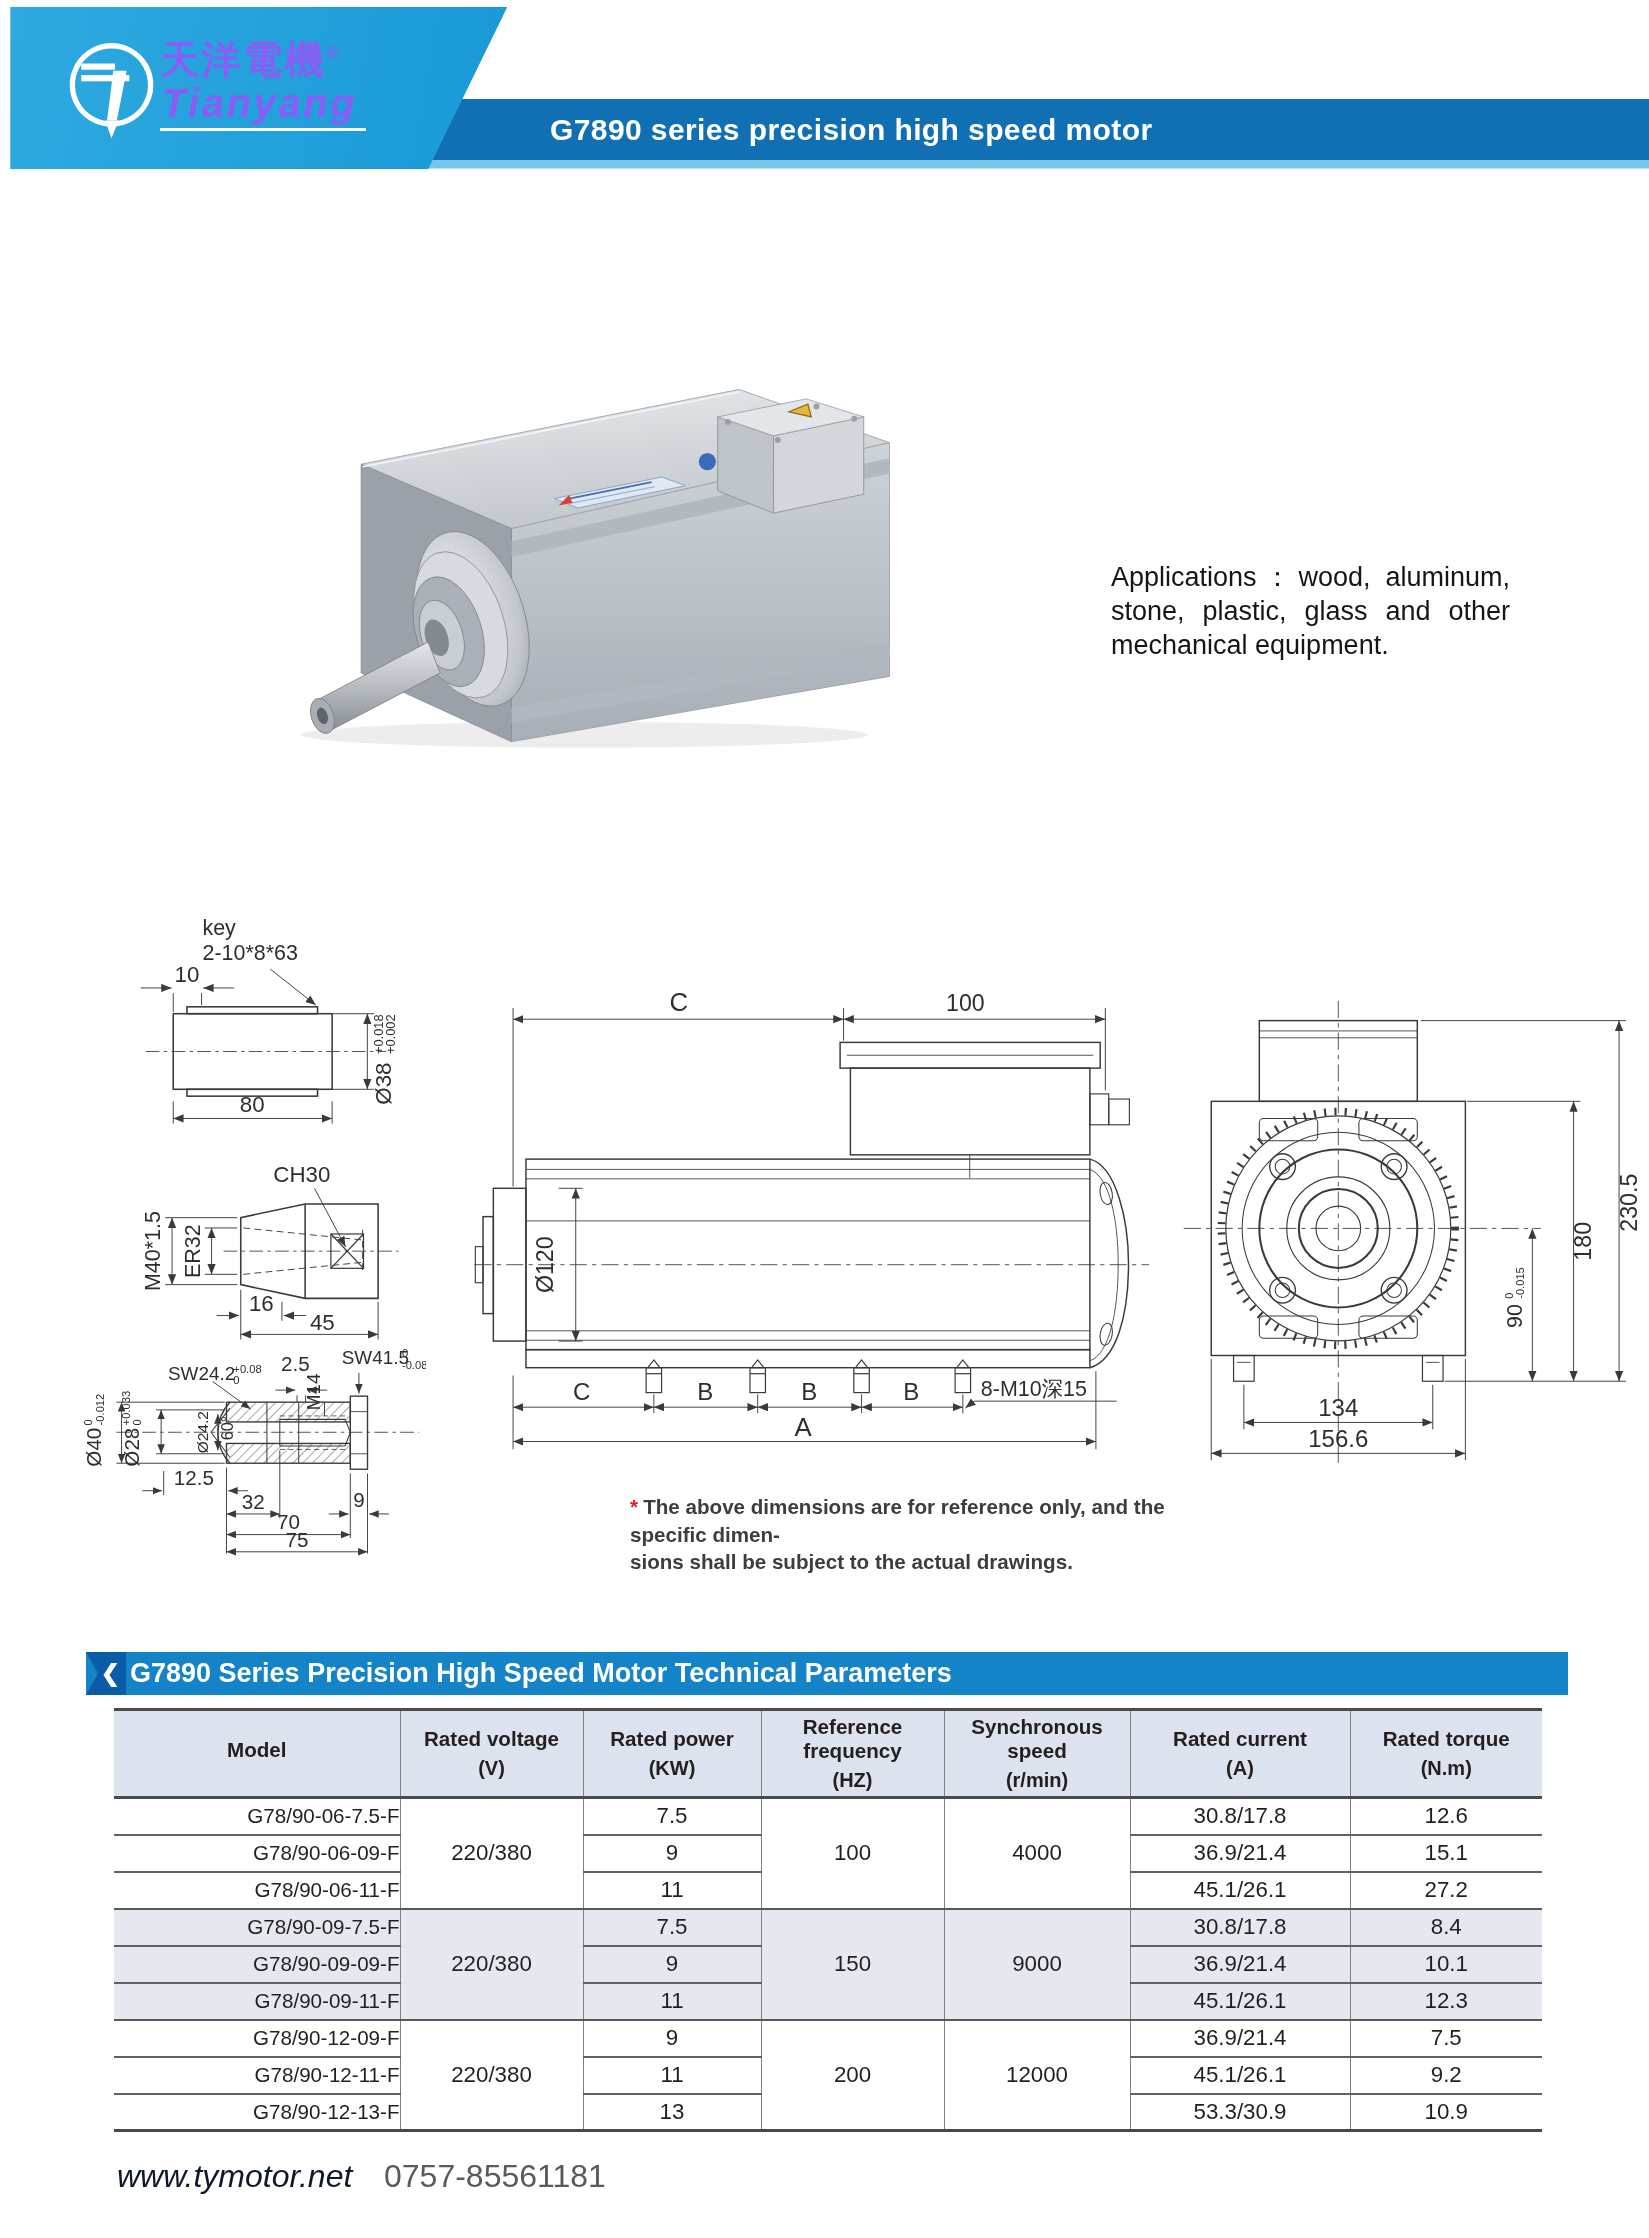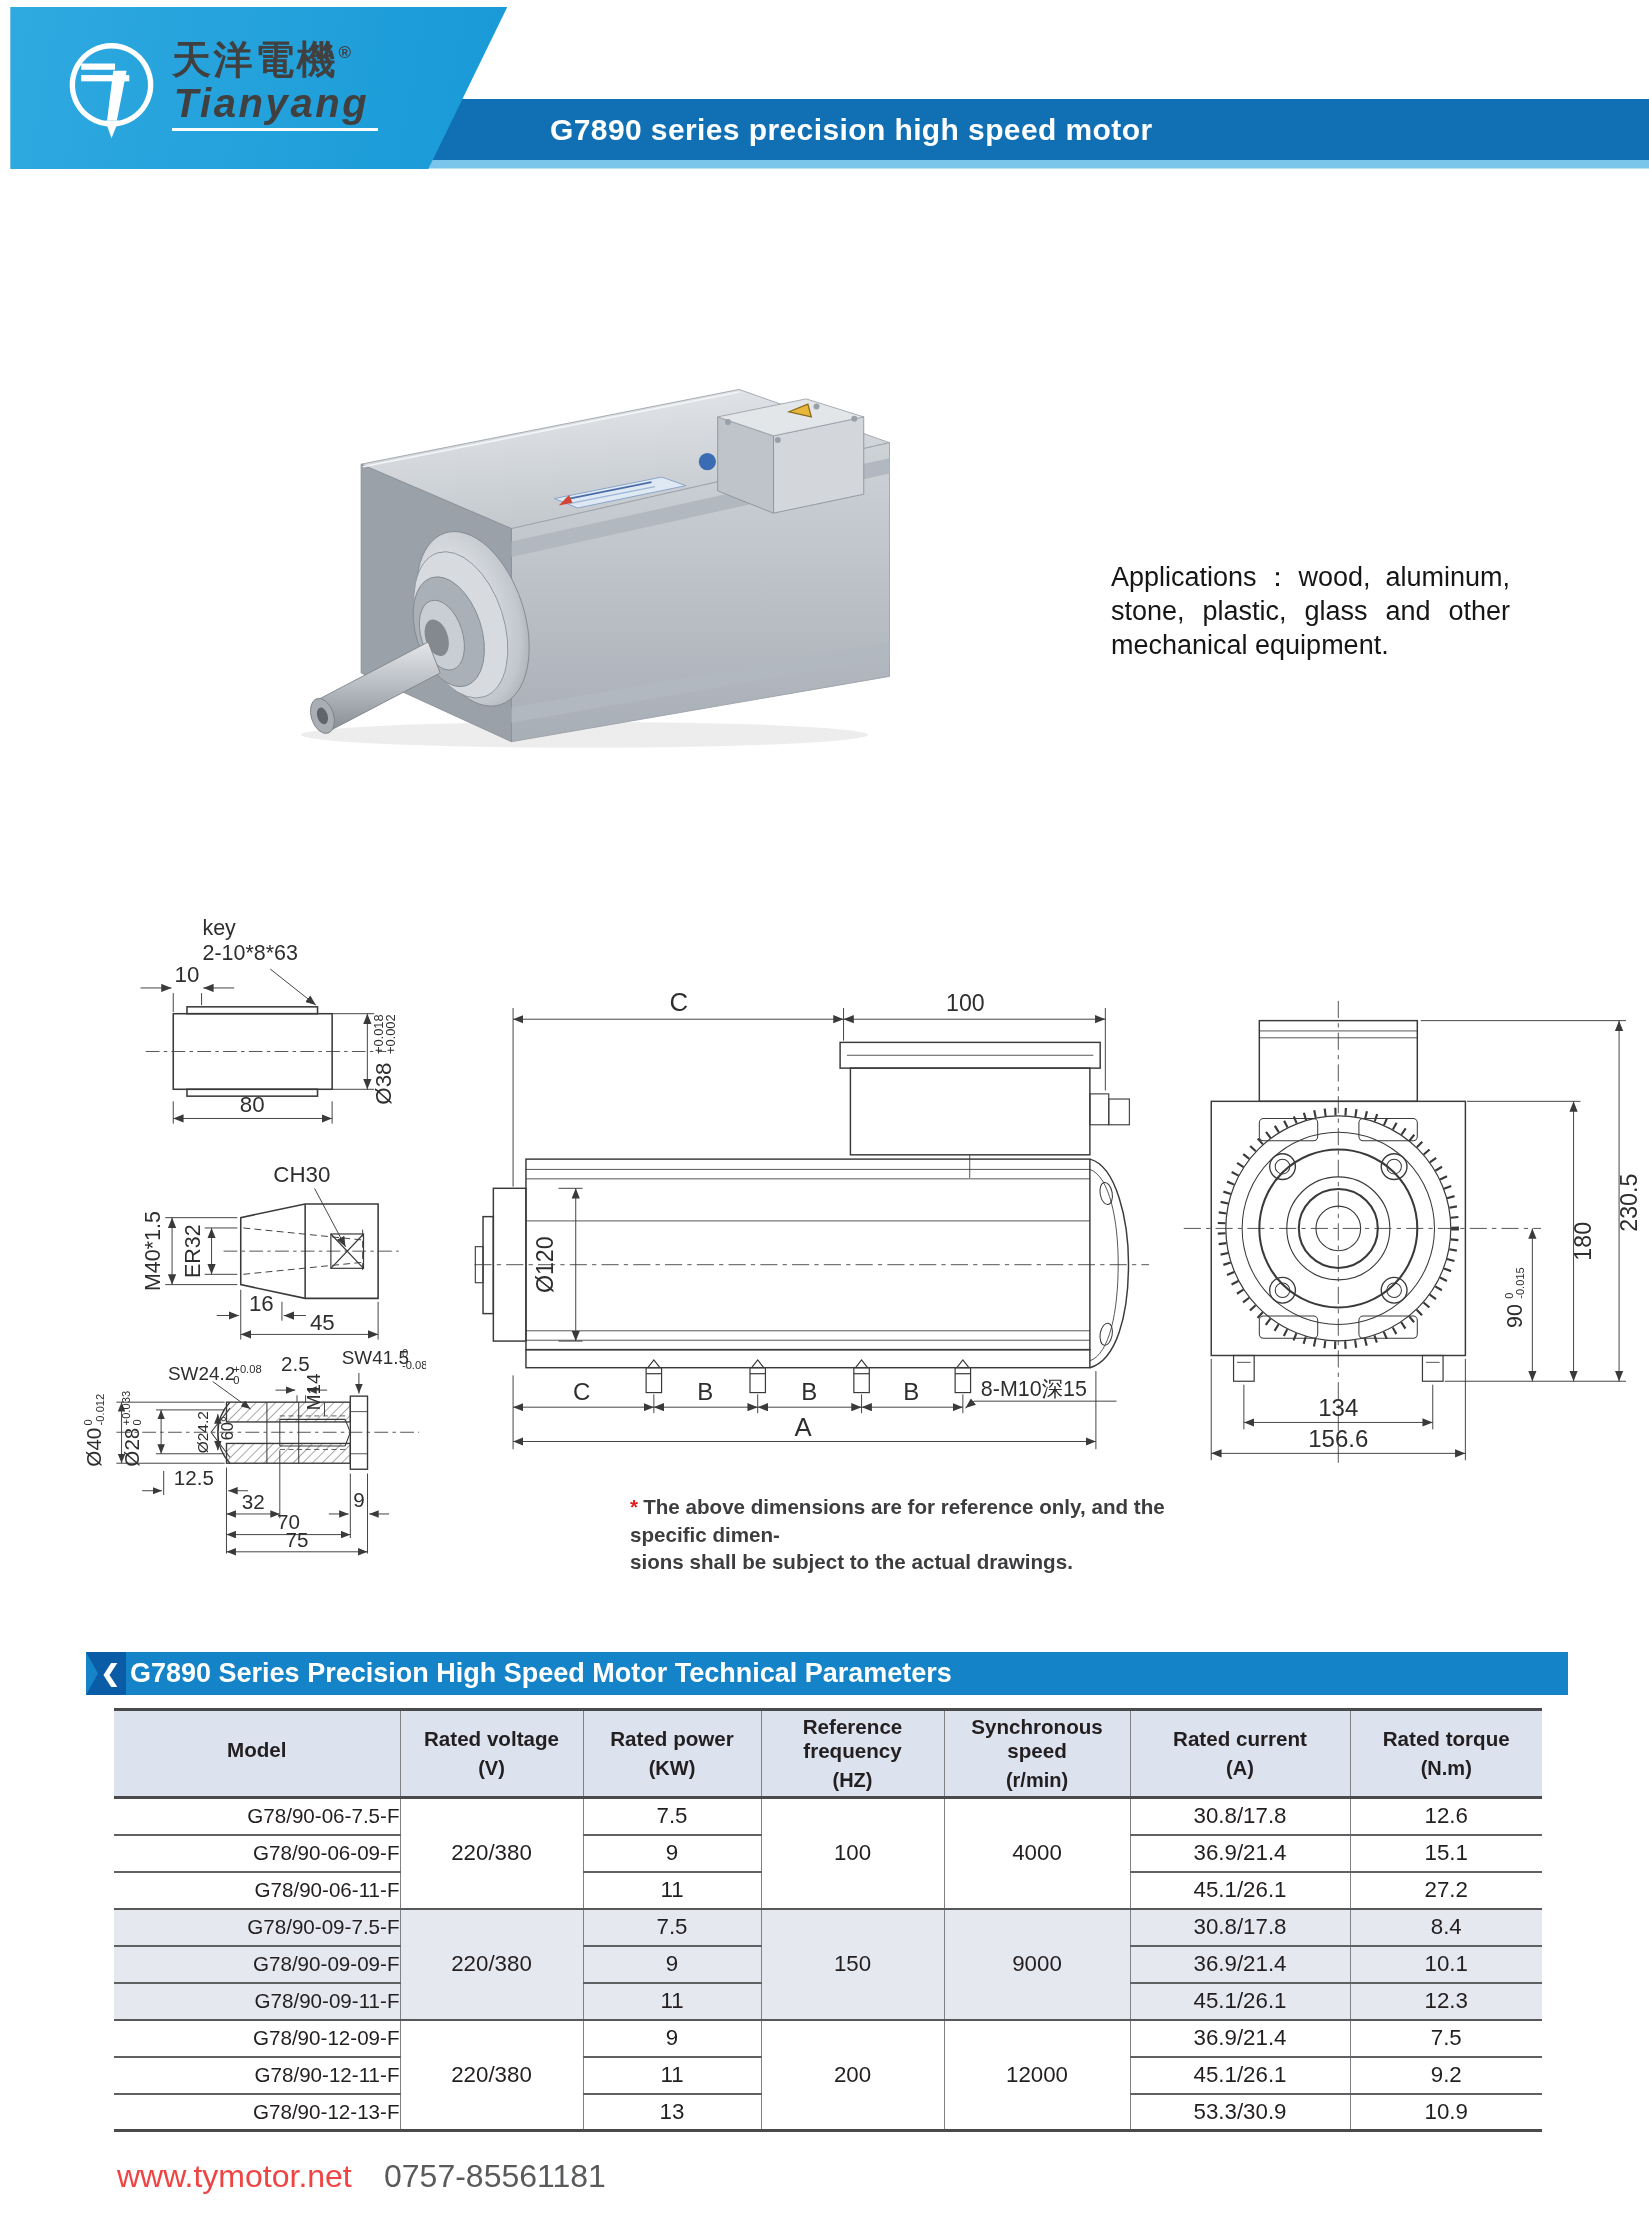--- a/index.html
+++ b/index.html
@@ -9,21 +9,21 @@
   }
   
   .hdr-band{position:absolute;left:0;top:99px;width:1649px;height:61px;background:#1170b4;
     clip-path:polygon(461px 0,1649px 0,1649px 100%,430px 100%);}
   .hdr-strip{position:absolute;left:0;top:160px;width:1649px;height:8.6px;background:#79c6ea;
     clip-path:polygon(430px 0,1649px 0,1649px 100%,426px 100%);}
   .hdr-logo-bg{position:absolute;left:10.3px;top:6.9px;width:497px;height:162px;
     background:linear-gradient(100deg,#2fa9e0 0%,#189ad7 100%);
     clip-path:polygon(0 0,100% 0,calc(100% - 79px) 100%,0 100%);}
   .logo-wrap{position:absolute;left:67px;top:38px;display:flex;align-items:flex-start;}
-  .logo-text{margin-left:16px;color:#404040;}
+  .logo-text{margin-left:4px;color:#8b5cf6;}
   .logo-cn{font-size:39px;font-weight:bold;letter-spacing:2.6px;line-height:43px;}
   .logo-reg{font-size:17px;vertical-align:top;position:relative;top:-6.9px;font-weight:bold;}
   .logo-en{font-size:40px;font-weight:bold;font-style:italic;letter-spacing:2.6px;
     border-bottom:3.4px solid #fff;padding:0 8.6px 1.7px 1.7px;line-height:45px;}
   .hdr-title{position:absolute;left:550px;top:99px;height:48px;line-height:61px;
     color:#fff;font-size:30px;font-weight:bold;letter-spacing:0.4px;}
   
   .motor-photo{position:absolute;left:215px;top:331px;}
   .apps{position:absolute;left:1111px;top:560px;width:399px;font-size:27px;line-height:34px;
     text-align:justify;color:#161616;}
@@ -52,21 +52,21 @@
   .params-table th{font-size:20.6px;font-weight:bold;}
   .th-sub{font-size:20px;margin-top:6.9px;font-weight:bold;}
   .params-table tbody tr{height:37px;border-top:2.6px solid #606163;}
   .params-table tbody tr.grp-first{border-top:2.6px solid #57585a;padding-left:40px;}
   .params-table tbody tr:first-child{border-top:none;}
   .params-table tbody tr:last-child{border-bottom:3px solid #4a4a4c;}
   .params-table td{font-size:22.3px;}
   .params-table td.model{font-size:20.6px;font-weight:normal;text-align:right;}
   .params-table tr.g2{background:#e5e8ef;}
   
-  .footer-site{position:absolute;left:117px;top:2158px;font-size:32px;color:#ef4444;}
+  .footer-site{position:absolute;left:117px;top:2158px;font-size:32px;color:#0f172a;font-style:italic;}
   .footer-phone{position:absolute;left:384px;top:2158px;font-size:32px;color:#595a5c;}
 </style>
 </head>
 <body>
 
 <div>
   <div class="hdr-band"></div>
   <div class="hdr-strip"></div>
   <div class="hdr-logo-bg"></div>
   <div class="logo-wrap">

